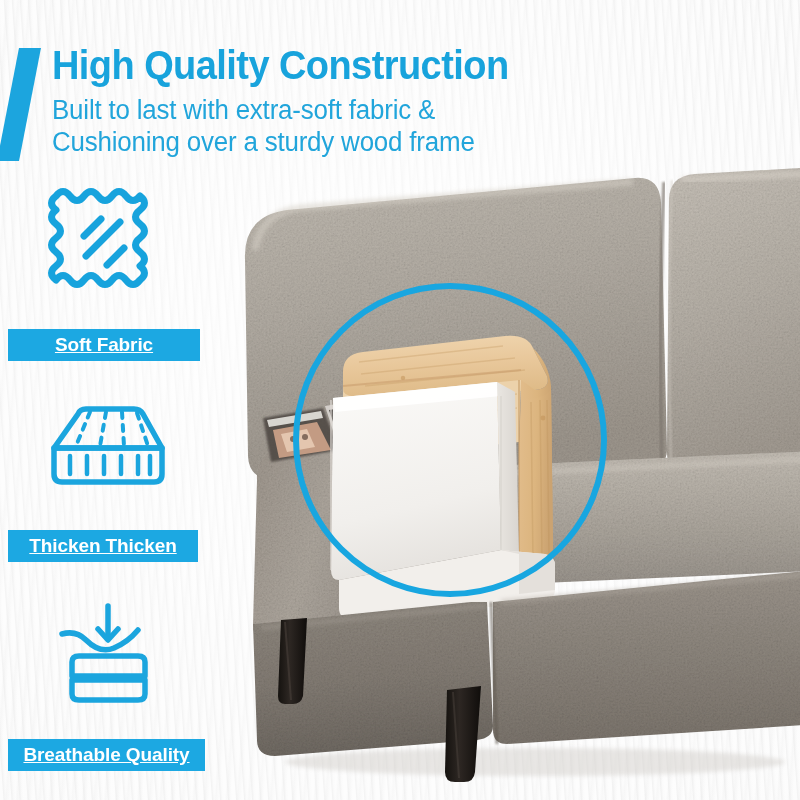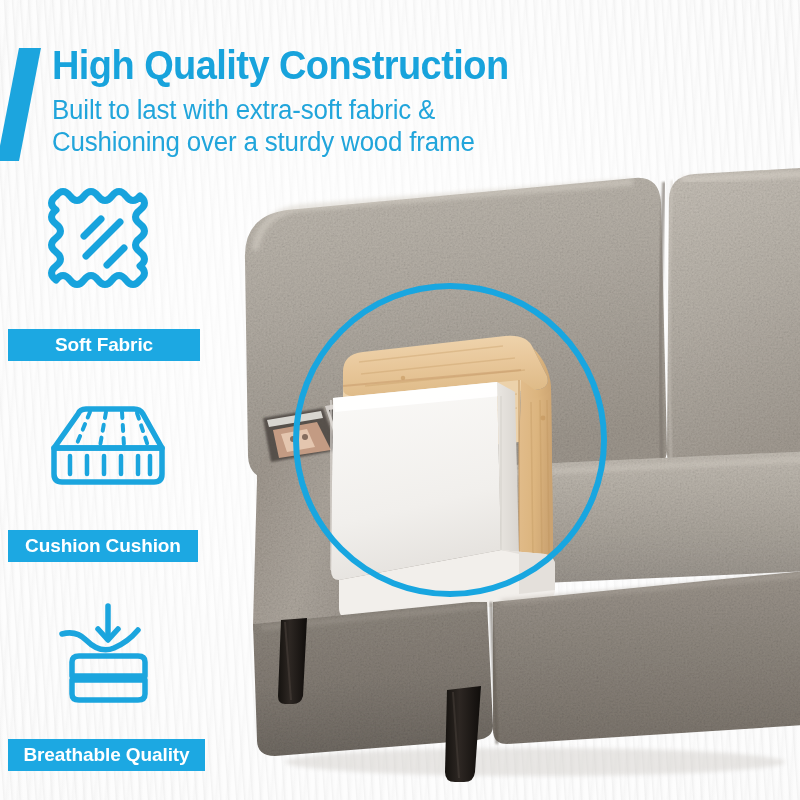--- a/index.html
+++ b/index.html
@@ -109,20 +109,21 @@
     color: #ffffff;
     font-size: 19px;
     font-weight: bold;
     letter-spacing: -0.1px;
     display: flex;
     align-items: center;
     justify-content: center;
     white-space: nowrap;
     box-sizing: border-box;
     padding: 0 10px;
+    text-decoration: underline;
   }
 
   
   .f1-icon  { top: 178px; left: 44px; width: 122px; height: 122px; }
   .f1-label { top: 329px; width: 192px; }
   
   .f2-icon  { top: 400px; left: 38px; width: 140px; height: 110px; }
   .f2-label { top: 530px; width: 190px; }
   
   .f3-icon  { top: 600px; left: 42px; width: 132px; height: 118px; }
@@ -374,21 +375,21 @@
             <path d="M 32 56 L 32 74"></path>
             <path d="M 49 56 L 49 74"></path>
             <path d="M 66 56 L 66 74"></path>
             <path d="M 83 56 L 83 74"></path>
             <path d="M 100 56 L 100 74"></path>
             <path d="M 112 56 L 112 74"></path>
           </g>
         </g>
       </svg>
     </div>
-    <div class="feature-label f2-label">Cushion Cushion</div>
+    <div class="feature-label f2-label">Thicken Thicken</div>
   </div>
 
   <div class="feature">
     <div class="feature-icon f3-icon">
       <svg viewBox="0 0 132 118" xmlns="http://www.w3.org/2000/svg">
         <g fill="none" stroke="#1BA5DE" stroke-width="5.5" stroke-linecap="round" stroke-linejoin="round">
 
           <path d="M 66 6 L 66 38"></path>
           <path d="M 56 29 L 66 40 L 76 29"></path>
 

